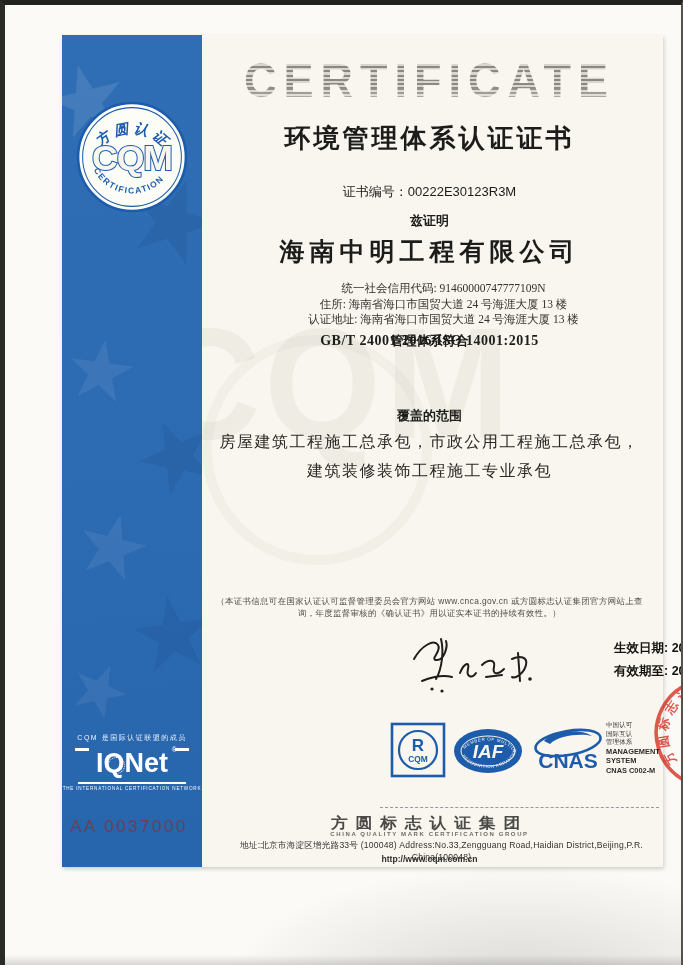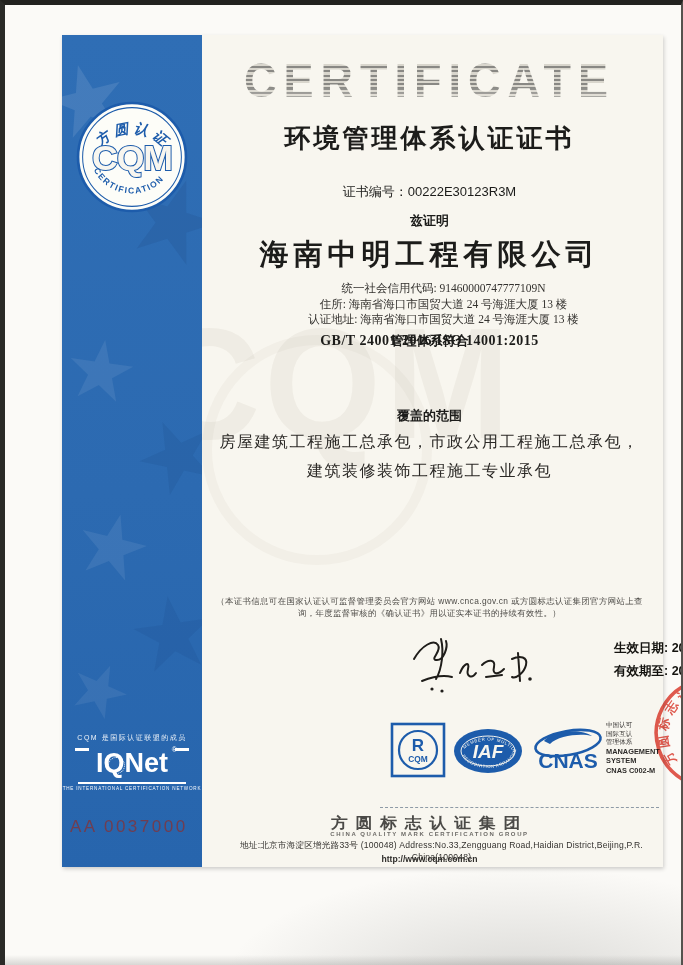--- a/index.html
+++ b/index.html
@@ -53,21 +53,21 @@
     top:20px; font-weight:800; font-size:45px; letter-spacing:7px;
     background:repeating-linear-gradient(180deg, #898884 0px, #898884 2px, #d9d6cd 2px, #d9d6cd 4px);
     -webkit-background-clip:text; background-clip:text; color:transparent;
     -webkit-mask-image:linear-gradient(#000 60%, rgba(0,0,0,.35));
             mask-image:linear-gradient(#000 60%, rgba(0,0,0,.35));
     transform:scaleY(1.08); white-space:nowrap;
   }
   .cert-title { top:86px; font-size:26px; font-weight:800; letter-spacing:3px; }
   .cert-no { top:148px; font-size:13px; font-weight:400; }
   .certify { top:177px; font-size:13px; font-weight:600; }
-  .company { top:200px; font-size:29px; font-weight:700; letter-spacing:5px; font-family:"Liberation Serif", serif; }
+  .company { top:200px; font-size:25px; font-weight:700; letter-spacing:5px; font-family:"Liberation Serif", serif; }
   .reg-lines { top:246px; font-size:11.5px; line-height:15.5px; font-family:Liberation Serif, serif; color:#33312e;padding-left:28px; }
   .conform { top:297px; font-size:13px; font-weight:700; }
   .standard { top:298px; font-size:14px; font-weight:700; font-family:"Liberation Serif", serif; letter-spacing:.5px; }
   .scope-label { top:372px; font-size:13px; font-weight:700; }
   .scope-1 { top:397px; font-size:16px; letter-spacing:1.5px; font-family:"DejaVu Serif", serif; color:#2b2926;}
   .scope-2 { top:426px; font-size:16px; letter-spacing:1.5px; font-family:"DejaVu Serif", serif; color:#2b2926;}
   .fineprint { top:560px; font-size:8.4px; line-height:12px; color:#4c4a46; letter-spacing:.4px; }
   .dates {
     position:absolute; left:412px; top:602px; font-size:12.5px; font-weight:700;
     line-height:23px; color:#14130f; white-space:nowrap;

